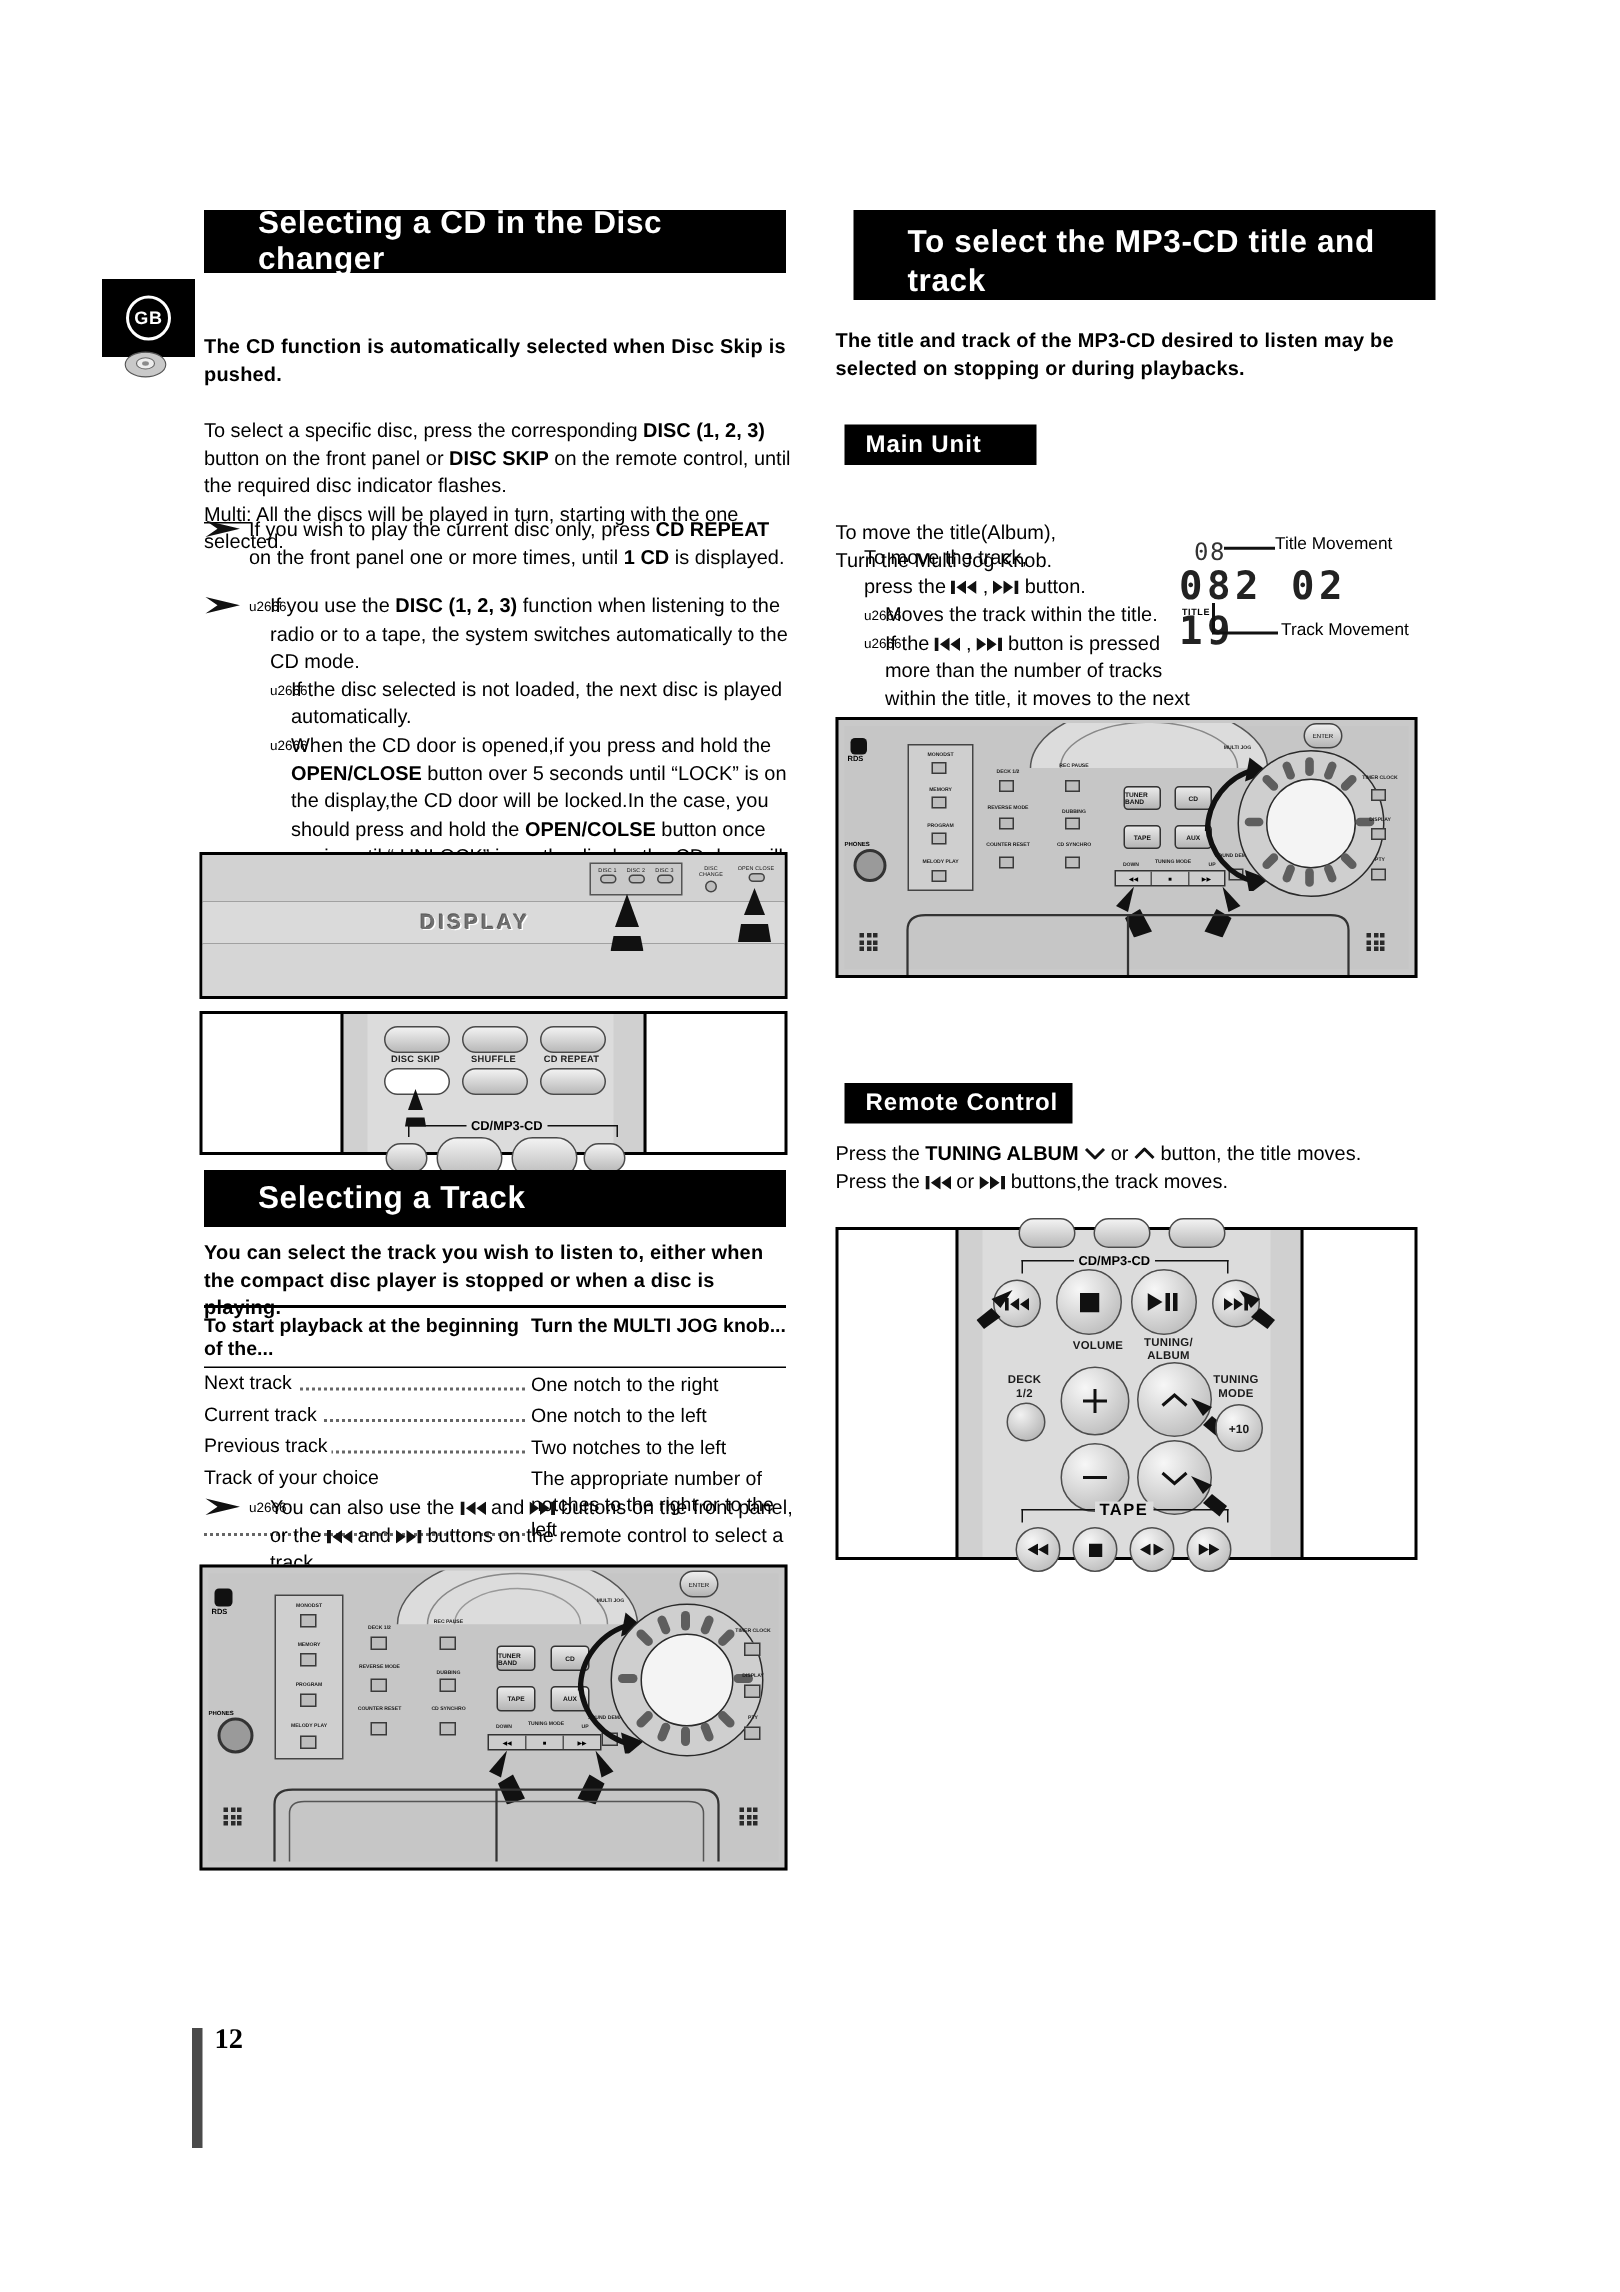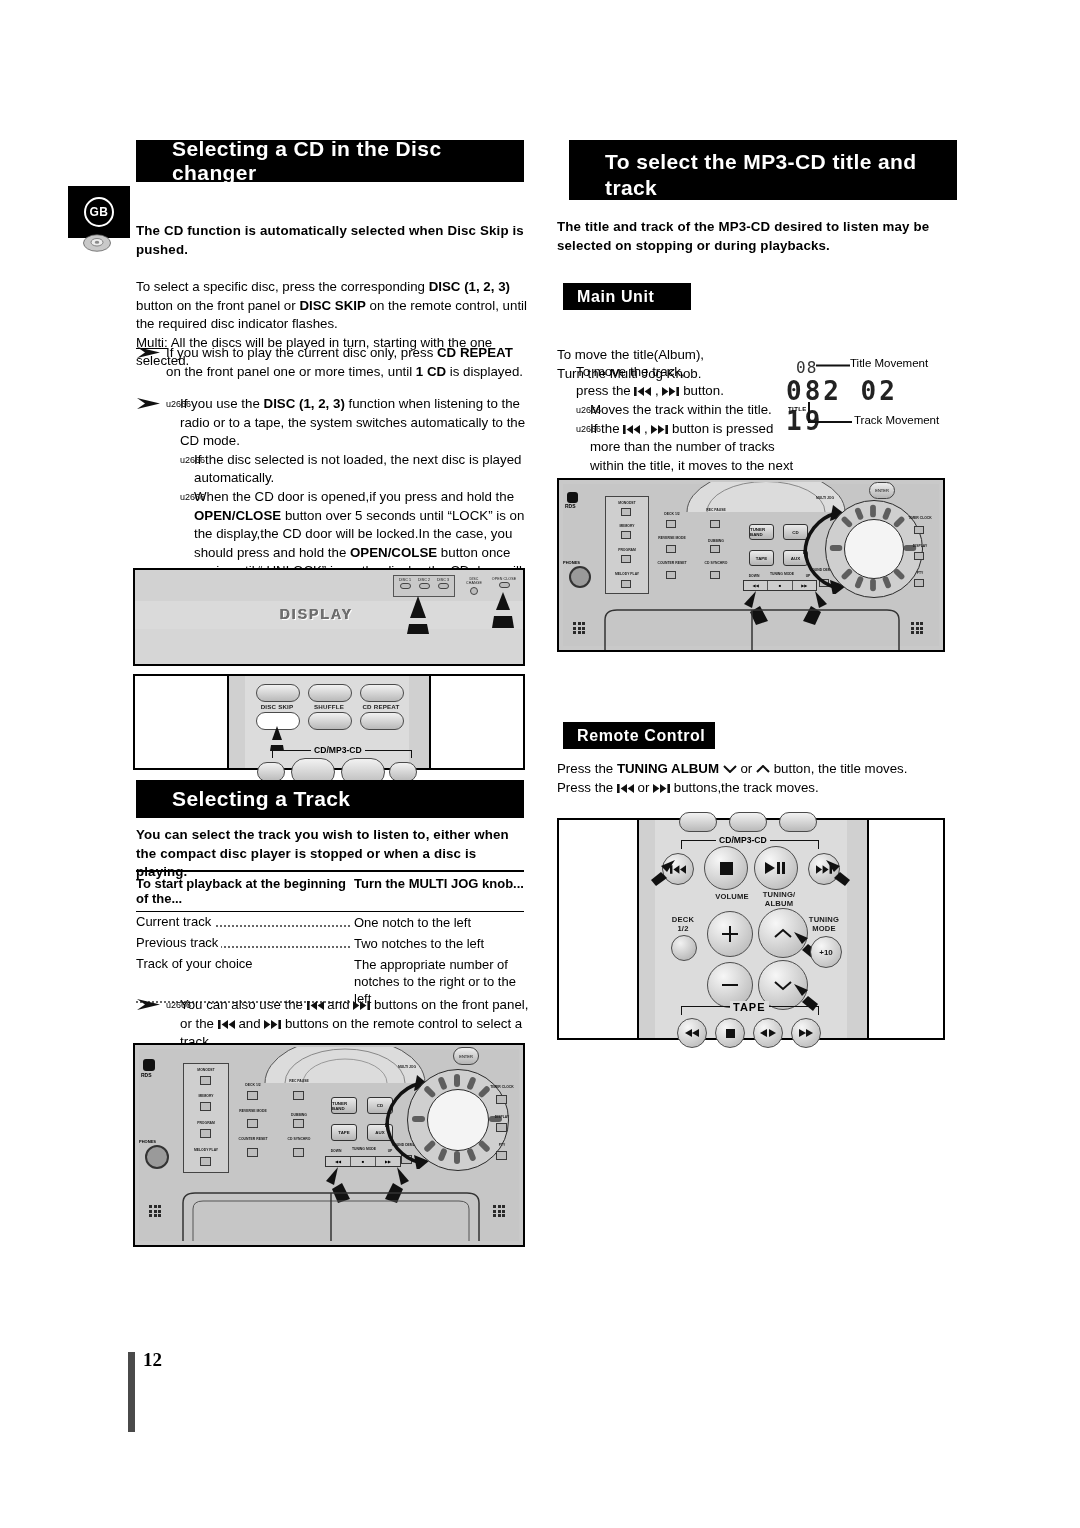--- a/index.html
+++ b/index.html
@@ -256,20 +256,24 @@
 
   <div class="bar h1" style="left:136px;top:780px;width:388px;height:38px;">Selecting a Track</div>
 
   <div class="p bold" style="left:136px;top:826px;width:392px;">You can select the track you wish to listen to, either when the compact disc player is stopped or when a disc is playing.</div>
 
   <div class="tbl" style="left:136px;top:870px;width:388px;">
     <div class="hr-top"></div>
     <div class="hrow">
       <div class="c1">To start playback at the beginning of the...</div>
       <div class="c2">Turn the MULTI JOG knob...</div>
+    </div>
+    <div class="row">
+      <div class="c1"><span class="dots"></span><span class="lbl">Next track</span></div>
+      <div class="c2">One notch to the right</div>
     </div>
     <div class="row">
       <div class="c1"><span class="dots"></span><span class="lbl">Current track</span></div>
       <div class="c2">One notch to the left</div>
     </div>
     <div class="row">
       <div class="c1"><span class="dots"></span><span class="lbl">Previous track</span></div>
       <div class="c2">Two notches to the left</div>
     </div>
     <div class="row">

